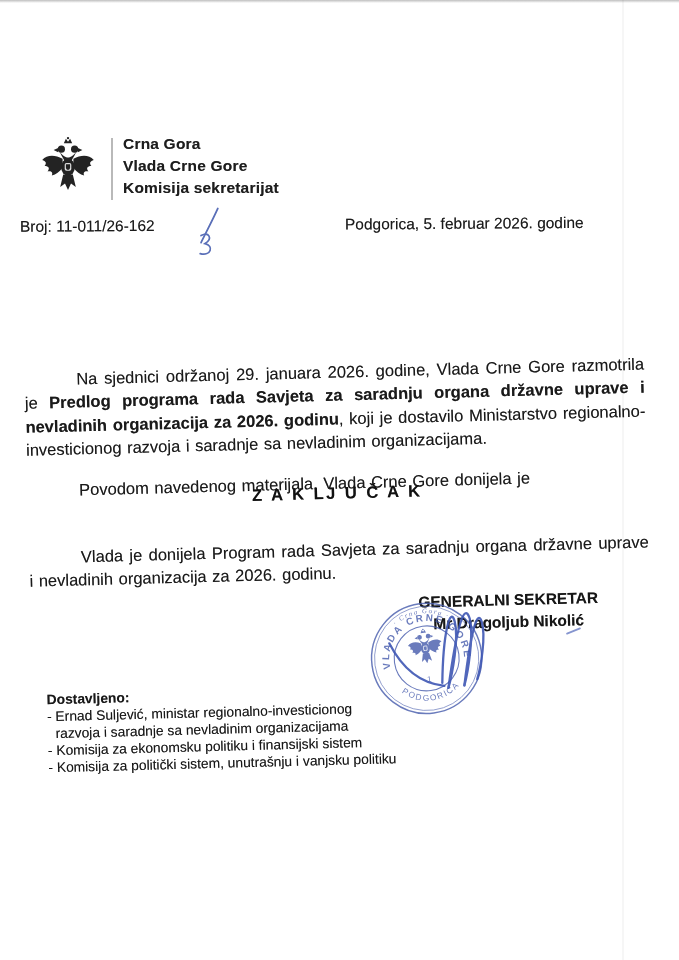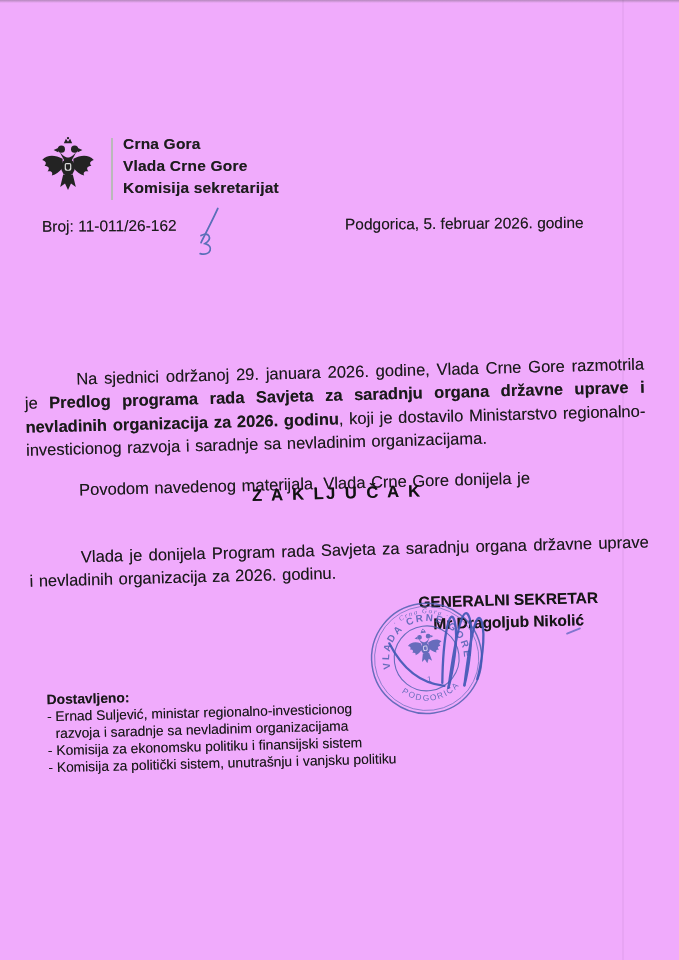--- a/index.html
+++ b/index.html
@@ -1,35 +1,35 @@
 <!DOCTYPE html>
 <html><head>
 <meta charset="utf-8">
 <style>
   html,body{margin:0;padding:0;background:#e9e9e9;}
   .page{
     position:relative;width:679px;height:960px;margin:0 auto;
-    background:#f0abfc;overflow:hidden;
+    background:#ffffff;overflow:hidden;
     font-family:"Liberation Sans", sans-serif;color:#1b1b1b;
   }
   
   .scan-edge-top{position:absolute;top:0;left:0;width:679px;height:3px;
     background:linear-gradient(to bottom, rgba(70,70,70,.35), rgba(0,0,0,0));}
   .scan-line-right{position:absolute;top:0;bottom:0;left:622px;width:2px;
     background:rgba(0,0,0,0.035);}
   
   .header{position:absolute;top:134px;left:36px;width:400px;height:80px;}
   .emblem{position:absolute;left:0;top:2px;width:64px;height:66px;color:#232323;}
   .header-divider{position:absolute;left:75px;top:4px;width:2px;height:62px;background:#b9b9b9;}
   .header-text{position:absolute;left:87px;top:-1px;font-weight:bold;font-size:15.5px;line-height:22px;
     letter-spacing:.2px;color:#1d1d1d;}
   
   .ref-row{position:absolute;top:218px;left:0;width:679px;height:30px;font-size:15.5px;
     transform:rotate(-0.4deg);transform-origin:0 50%;}
-  .ref-number{position:absolute;left:42px;top:0;}
+  .ref-number{position:absolute;left:20px;top:0;}
   .ref-date{position:absolute;left:345px;top:0;}
   .handwritten-mark{position:absolute;left:188px;top:-12px;width:48px;height:52px;}
   
   .main{position:absolute;top:340px;left:0;width:679px;height:520px;
     transform:rotate(-1.5deg);transform-origin:20px 50%;}
   .bodytext{font-size:16.5px;line-height:23.5px;color:#1a1a1a;word-spacing:1px;}
   .p1{position:absolute;top:12px;left:30px;width:620px;text-align:justify;}
   .indent{text-indent:52px;}
   .p2{position:absolute;top:123px;left:30px;width:620px;text-indent:52px;}
   .conclusion{position:absolute;top:152px;left:30px;width:620px;text-align:center;

